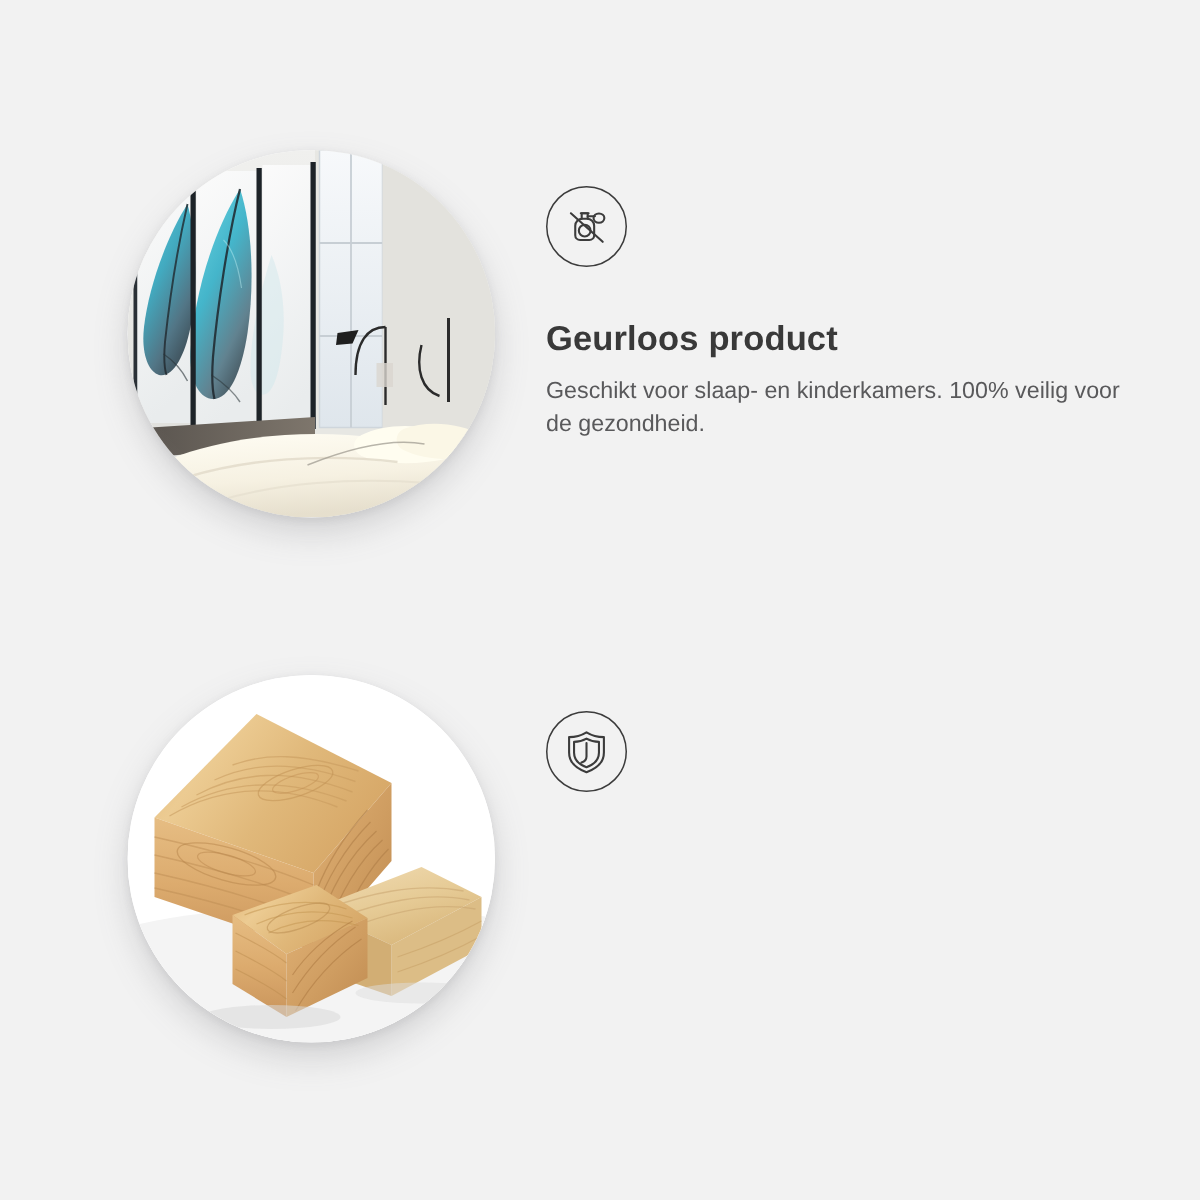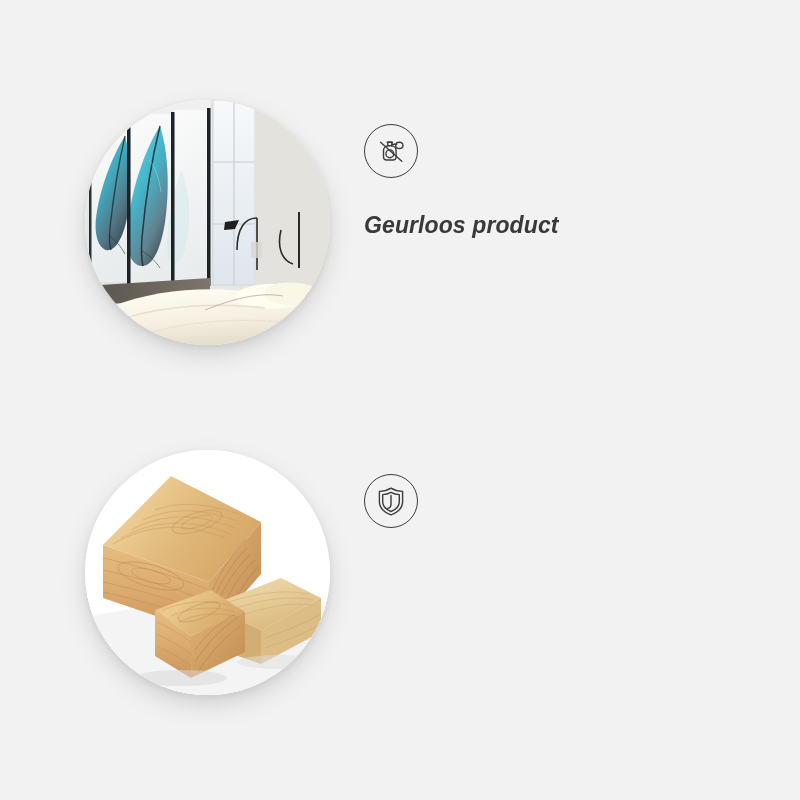--- a/index.html
+++ b/index.html
@@ -12,21 +12,20 @@
     background: #f2f2f2;
     font-family: "Liberation Sans", sans-serif;
     overflow: hidden;
     position: relative;
   }
 
   .page {
     position: relative;
     width: 650px;
     height: 800px;
-    font-style: italic;
   }
 
   
   .feature {
     position: absolute;
     left: 0;
     width: 800px;
   }
   .feature-1 { top: 100px; }
   .feature-2 { top: 450px; }
@@ -219,20 +218,21 @@
           <path d="M17.8 10.2 L22.6 10.2"></path>
 
           <ellipse cx="25.3" cy="11.4" rx="3.6" ry="3.1"></ellipse>
 
           <circle cx="15.8" cy="19.8" r="3.9"></circle>
 
           <line x1="6.6" y1="8.2" x2="27.8" y2="27.2"></line>
         </svg>
       </div>
       <div class="feature-title">Geurloos product</div>
+      <div class="feature-desc">Geschikt voor slaap- en kinderkamers. 100% veilig voor de gezondheid.</div>
     </div>
   </div>
 
   <div class="divider"></div>
 
   <div class="feature feature-2">
 
     <div class="photo-wrap">
       <div class="photo">
         <svg viewBox="0 0 245 245" xmlns="http://www.w3.org/2000/svg">

